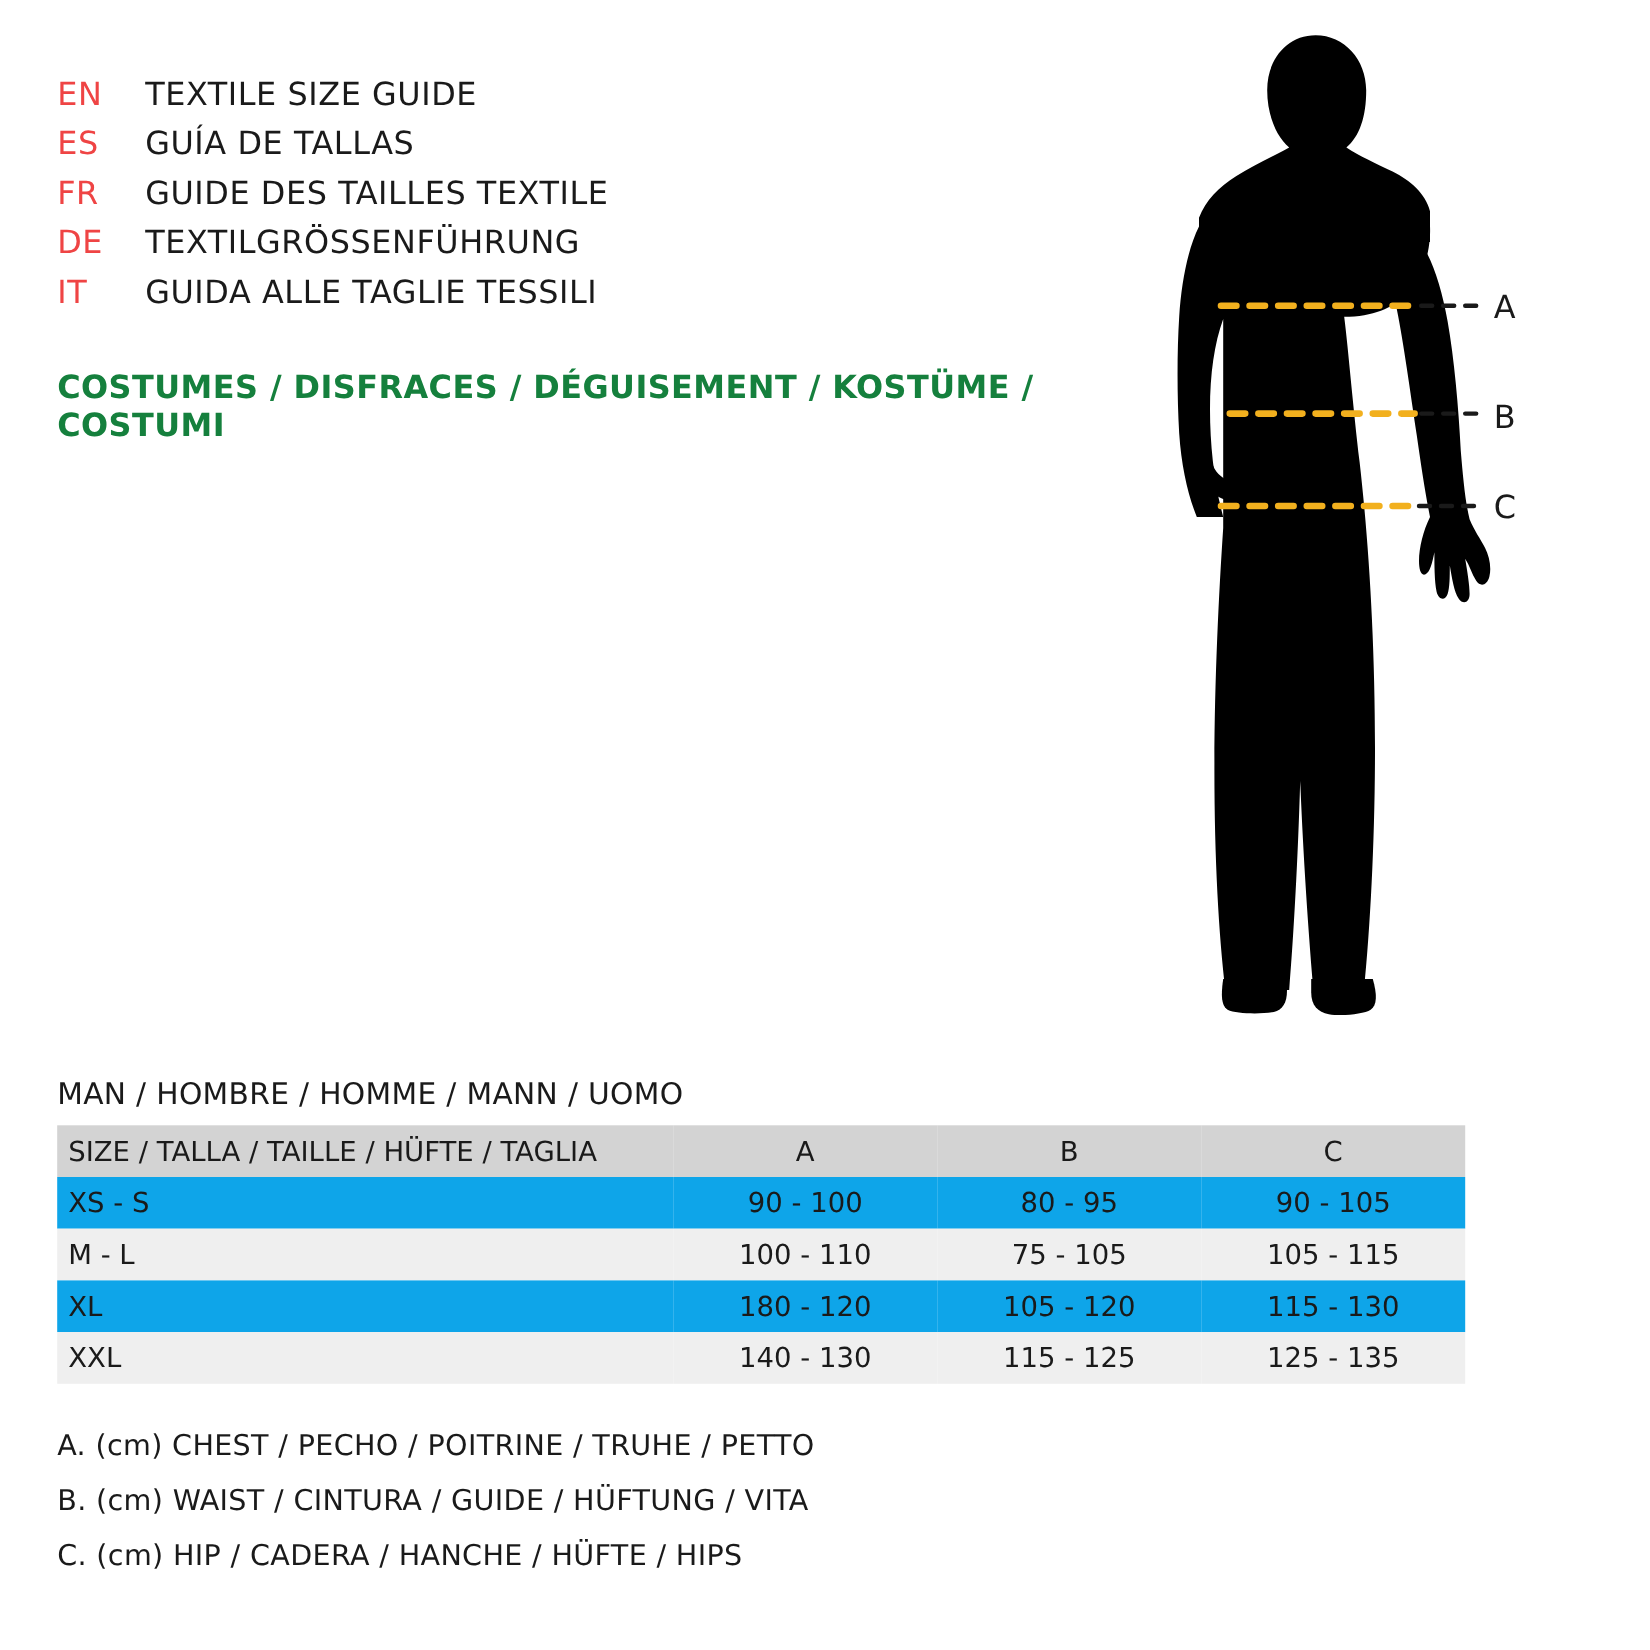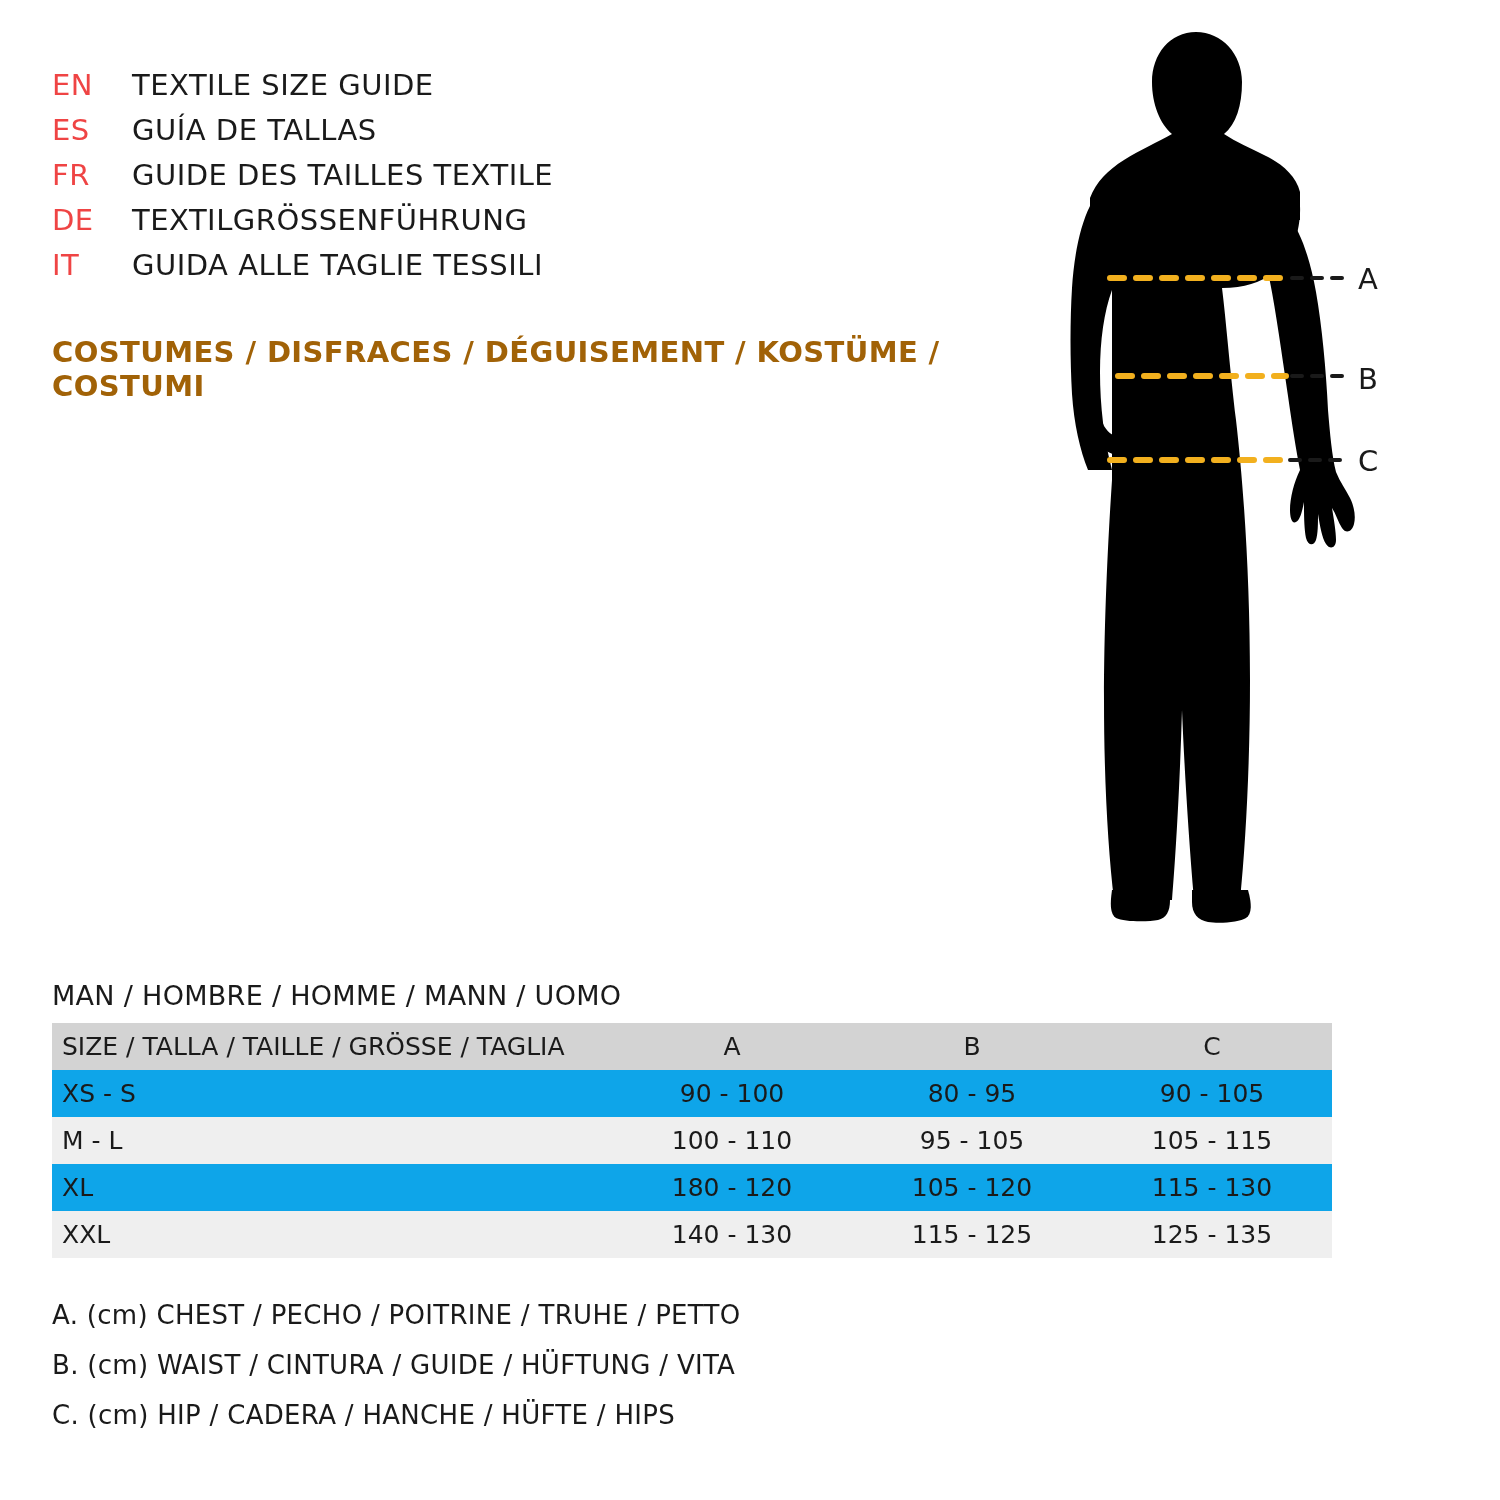--- a/index.html
+++ b/index.html
@@ -37,21 +37,21 @@
   .lang-text {
     font-size: 29px;
     letter-spacing: 0.5px;
     color: #1a1a1a;
   }
   #costumes-line {
     margin-top: 42px;
     font-size: 29px;
     font-weight: bold;
     letter-spacing: 0.4px;
-    color: #a16207;
+    color: #15803d;
   }
 
   
   #figure-area {
     position: absolute;
     left: 1000px;
     top: 20px;
     width: 460px;
     height: 920px;
   }
@@ -211,37 +211,37 @@
 
   <table>
     <colgroup>
       <col class="c-size">
         <col class="c-a">
         <col class="c-b">
         <col class="c-c">
     </colgroup>
     <thead>
       <tr>
-        <th class="size-col">SIZE / TALLA / TAILLE / GRÖSSE / TAGLIA</th>
+        <th class="size-col">SIZE / TALLA / TAILLE / HÜFTE / TAGLIA</th>
         <th>A</th>
         <th>B</th>
         <th>C</th>
       </tr>
     </thead>
     <tbody>
       <tr class="plain">
         <td class="size-col">XS - S</td>
         <td>90 - 100</td>
         <td>80 - 95</td>
         <td>90 - 105</td>
       </tr>
       <tr class="alt">
         <td class="size-col">M - L</td>
         <td>100 - 110</td>
-        <td>95 - 105</td>
+        <td>75 - 105</td>
         <td>105 - 115</td>
       </tr>
       <tr class="plain">
         <td class="size-col">XL</td>
         <td>180 - 120</td>
         <td>105 - 120</td>
         <td>115 - 130</td>
       </tr>
       <tr class="alt">
         <td class="size-col">XXL</td>

